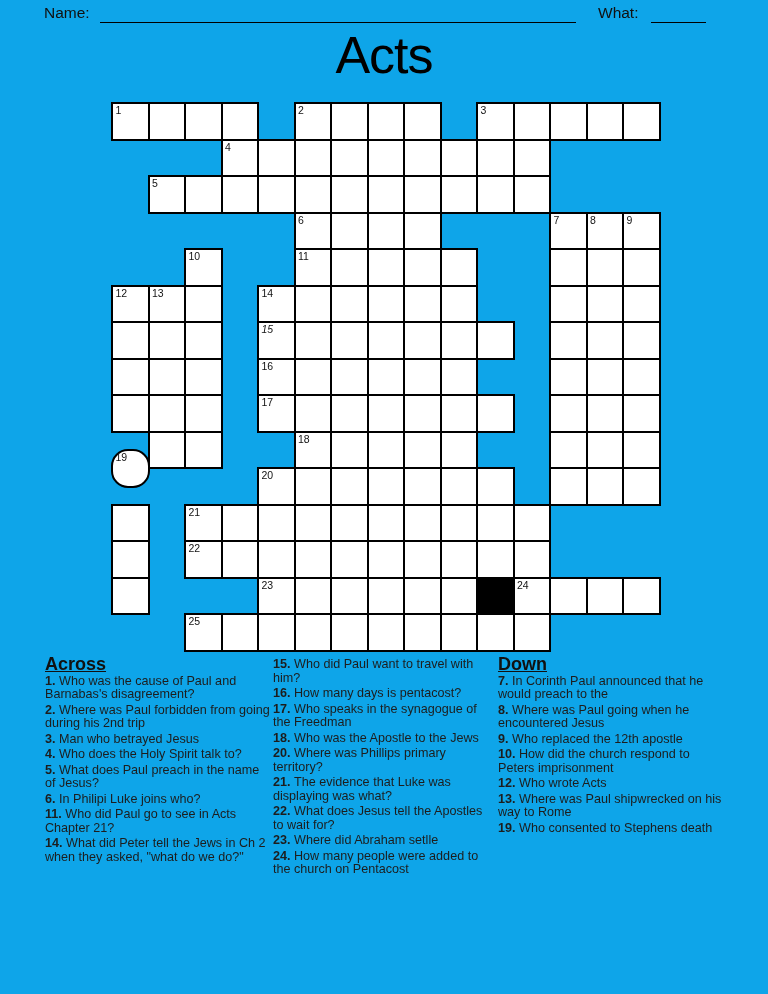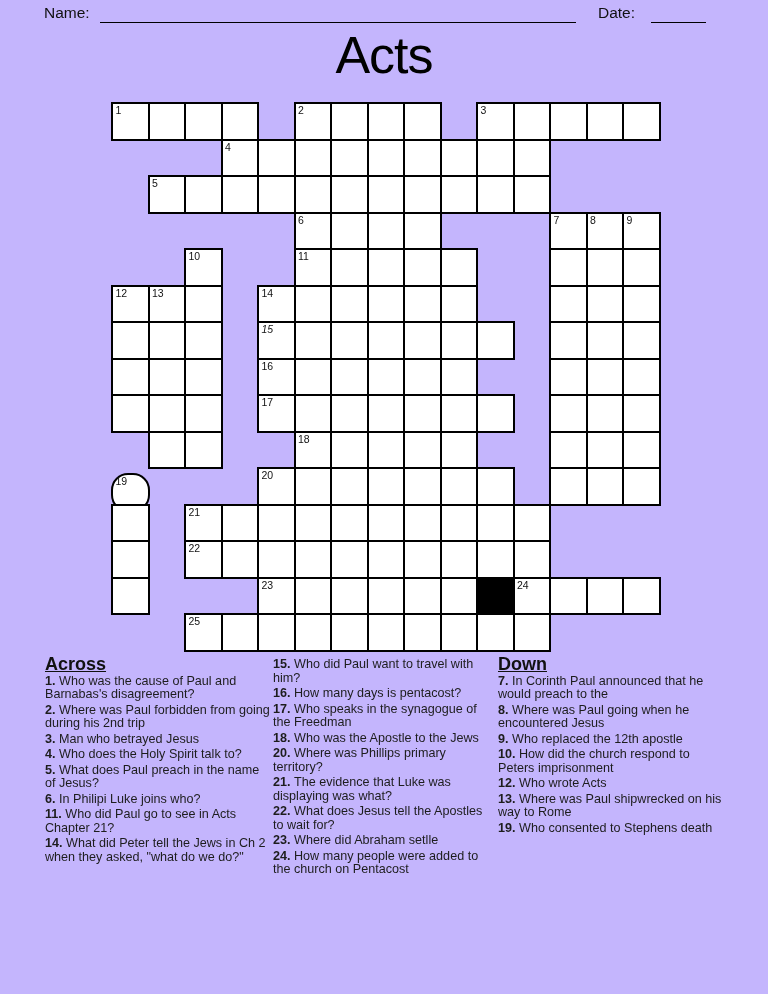--- a/index.html
+++ b/index.html
@@ -1,16 +1,16 @@
 <!DOCTYPE html>
 <html><head>
 <meta charset="utf-8">
 <style>
   html,body{margin:0;padding:0;background:#fff;}
-  .page{position:relative;width:768px;height:994px;background:#c4b5fd;overflow:hidden;
+  .page{position:relative;width:768px;height:994px;background:#0ea5e9;overflow:hidden;
         font-family:"Liberation Sans","DejaVu Sans",sans-serif;color:#1d1d1d;}
   
   .hdr-label{position:absolute;top:4px;font-size:15.5px;color:#111;}
   .hdr-line{position:absolute;top:6px;height:16px;border-bottom:1.6px solid #000;}
   #name-label{left:44px;}
   #name-line{left:100px;width:476px;}
   #date-label{left:598px;}
   #date-line{left:651px;width:55px;}
   
   .title{position:absolute;left:0;right:0;top:27px;text-align:center;
@@ -30,21 +30,21 @@
   p.clue{margin:0 0 2px 0;}
   p.clue b{font-weight:bold;}
 </style>
 </head>
 <body>
 
 <div class="page">
 
   <span class="hdr-label" id="name-label">Name:</span>
   <div class="hdr-line" id="name-line"></div>
-  <span class="hdr-label" id="date-label">Date:</span>
+  <span class="hdr-label" id="date-label">What:</span>
   <div class="hdr-line" id="date-line"></div>
 
   <div class="title">Acts</div>
 
   <div class="grid" id="grid">
       <div class="cell" style="left: 0px; top: 0px;">
         <span class="num">1</span>
       </div>
       <div class="cell" style="left: 36.5px; top: 0px;"></div>
       <div class="cell" style="left: 73px; top: 0px;"></div>
@@ -181,21 +181,21 @@
       <div class="cell" style="left: 182.5px; top: 328.5px;">
         <span class="num">18</span>
       </div>
       <div class="cell" style="left: 219px; top: 328.5px;"></div>
       <div class="cell" style="left: 255.5px; top: 328.5px;"></div>
       <div class="cell" style="left: 292px; top: 328.5px;"></div>
       <div class="cell" style="left: 328.5px; top: 328.5px;"></div>
       <div class="cell" style="left: 438px; top: 328.5px;"></div>
       <div class="cell" style="left: 474.5px; top: 328.5px;"></div>
       <div class="cell" style="left: 511px; top: 328.5px;"></div>
-      <div class="cell" style="left: 0px; top: 371px; border-radius: 17px;">
+      <div class="cell" style="left: 0px; top: 347px; border-radius: 17px;">
         <span class="num">19</span>
       </div>
       <div class="cell" style="left: 146px; top: 365px;">
         <span class="num">20</span>
       </div>
       <div class="cell" style="left: 182.5px; top: 365px;"></div>
       <div class="cell" style="left: 219px; top: 365px;"></div>
       <div class="cell" style="left: 255.5px; top: 365px;"></div>
       <div class="cell" style="left: 292px; top: 365px;"></div>
       <div class="cell" style="left: 328.5px; top: 365px;"></div>

